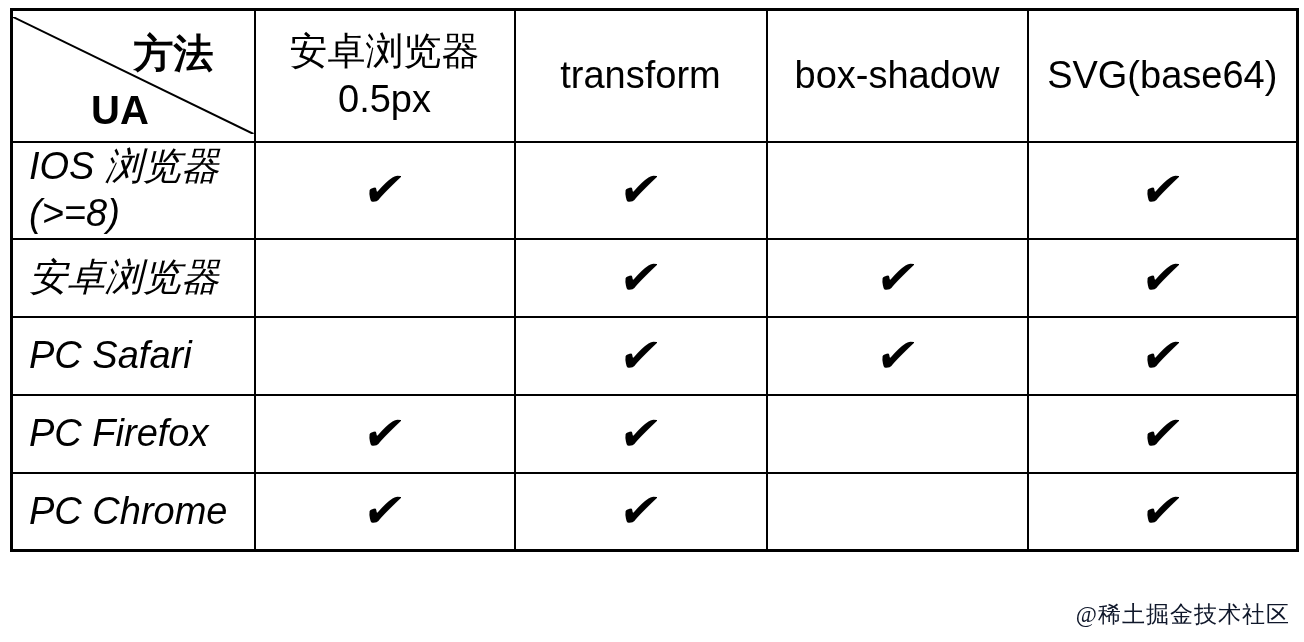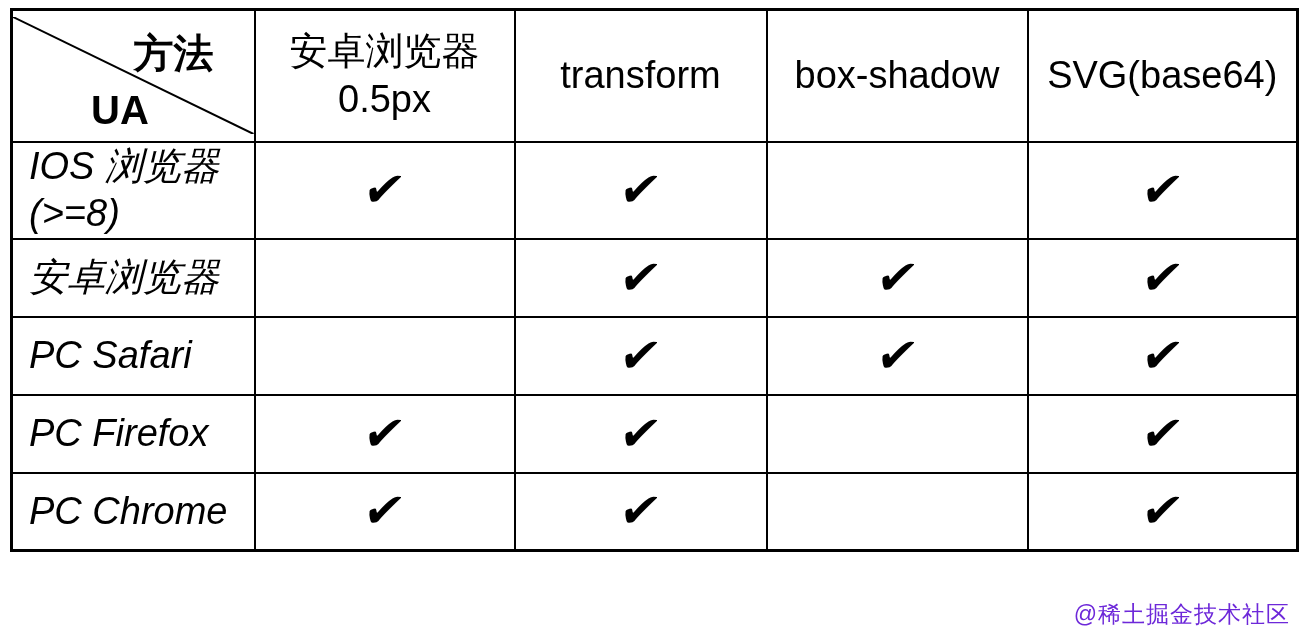--- a/index.html
+++ b/index.html
@@ -82,22 +82,23 @@
     font-size: 48px;
     font-weight: bold;
     line-height: 1;
     transform: skewX(-10deg);
   }
   .watermark {
     position: absolute;
     right: 14px;
     bottom: 12px;
     font-size: 23px;
-    color: #6d28d9;
+    color: #0f172a;
     letter-spacing: 1px;
+    font-family: Liberation Serif, serif;
   }
 </style>
 </head>
 <body>
 
 <div class="stage">
 
   <table class="support-table">
     <colgroup>
       <col style="width:243px">

